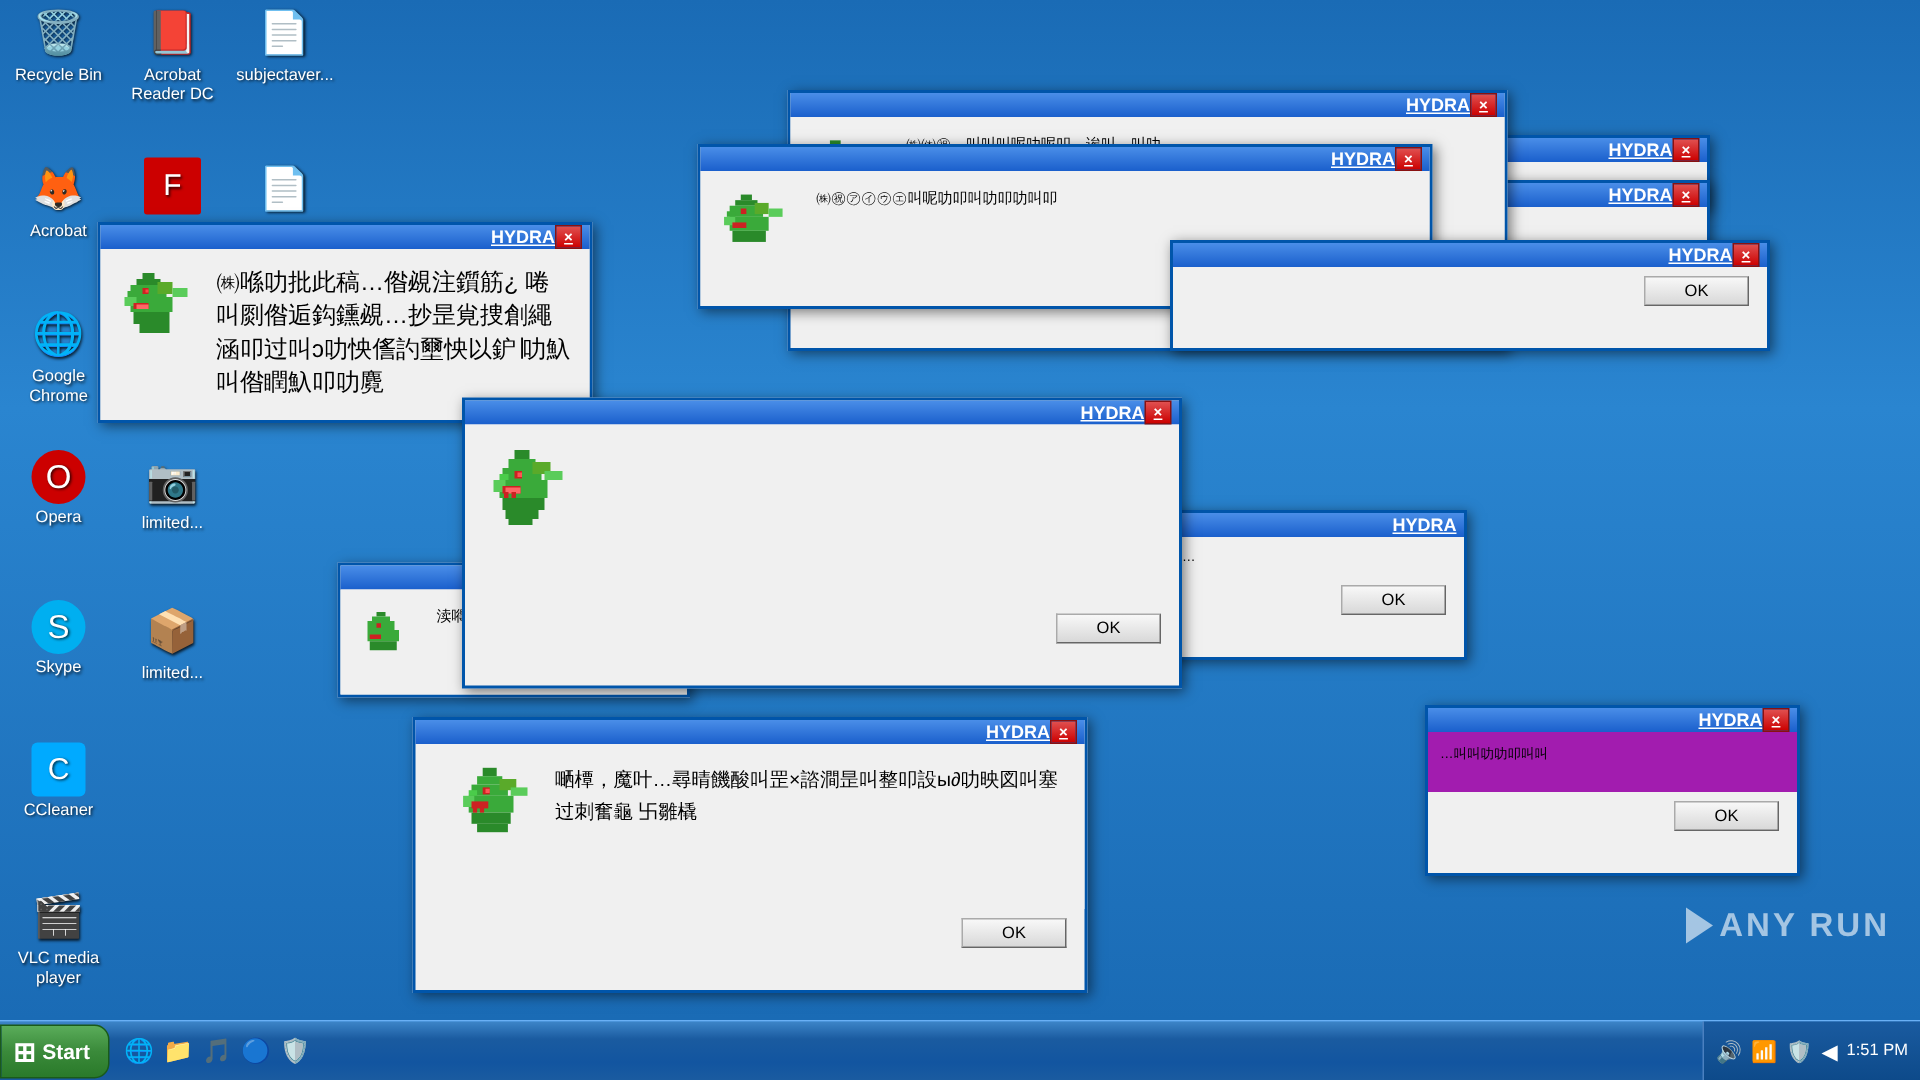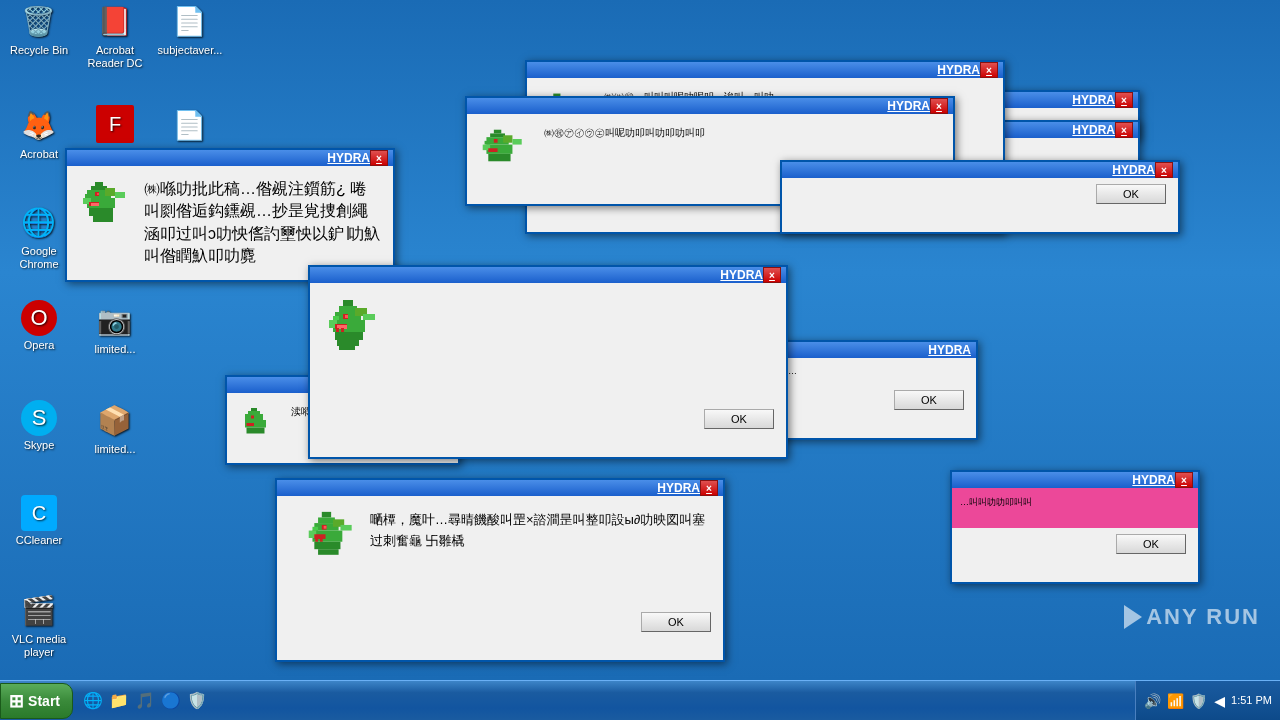--- a/index.html
+++ b/index.html
@@ -485,21 +485,21 @@
     <div class="btn-row">
       <button class="ok-btn">OK</button>
     </div>
   </div>
 
   <div class="win-dialog" style="left:950px;top:470px;width:250px;z-index:7;">
     <div class="title-bar">
       <span>HYDRA</span>
       <div class="close-btn">×</div>
     </div>
-    <div style="background:#ec4899;padding:8px;font-size:9px;min-height:40px;">…叫叫叻叻叩叫叫</div>
+    <div style="background:#a21caf;padding:8px;font-size:9px;min-height:40px;">…叫叫叻叻叩叫叫</div>
     <div class="btn-row">
       <button class="ok-btn">OK</button>
     </div>
   </div>
 
   <div class="watermark">
     <div class="watermark-arrow"></div>
     <span>ANY RUN</span>
   </div>
 </div>

